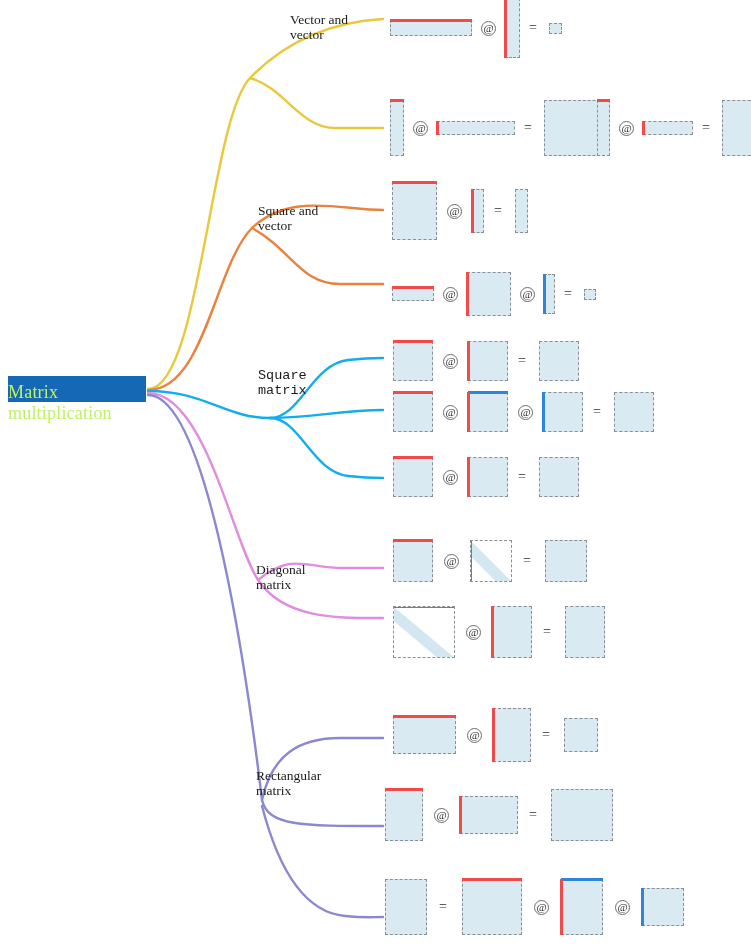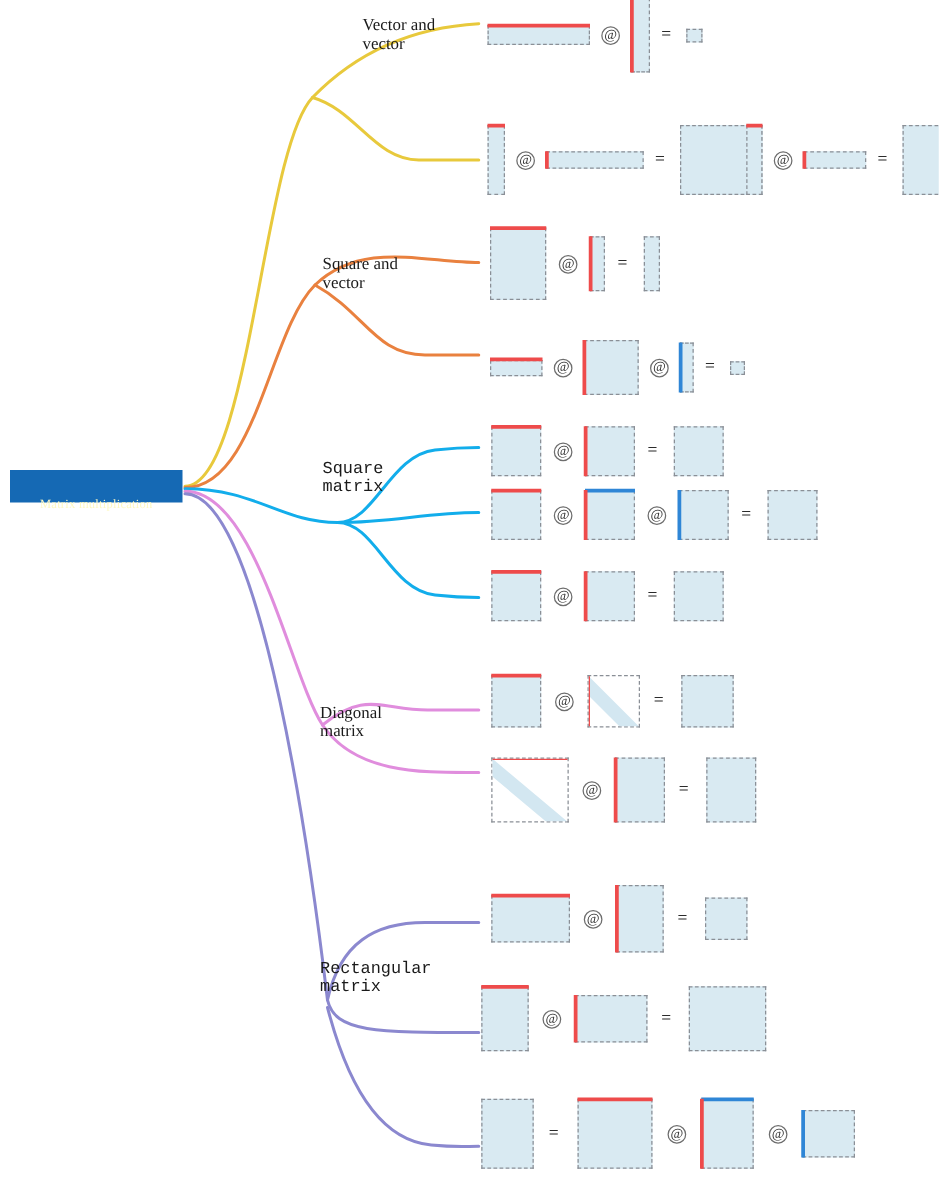--- a/index.html
+++ b/index.html
@@ -3,21 +3,21 @@
 <meta charset="utf-8">
 <style>
   html,body{margin:0;padding:0;background:#ffffff;}
   body{width:751px;height:946px;position:relative;overflow:hidden;
        font-family:"Liberation Serif","DejaVu Serif",serif;}
   #canvas{position:absolute;left:0;top:0;width:751px;height:946px;}
   #branches{position:absolute;left:0;top:0;width:751px;height:946px;pointer-events:none;}
 
   .root-node{position:absolute;left:8px;top:376px;width:138px;height:26px;
              background:#1569b4;display:flex;align-items:center;justify-content:center;}
-  .root-node span{color:#fef9c3;font-size:10px;letter-spacing:.2px;margin-top:28px;}
+  .root-node span{color:#bef264;font-size:18px;letter-spacing:.2px;margin-top:28px;}
 
   .branch-label{position:absolute;color:#1a1a1a;font-size:13.5px;line-height:15px;width:110px;}
 
   
   .shape{position:absolute;box-sizing:border-box;border:1.5px dashed #8a8f96;
          background:#d9eaf2;}
   .shape.empty{background:#ffffff;}
   .edge{position:absolute;}
   .op{position:absolute;font-size:14px;font-style:italic;color:#2b2b2b;}
   .eq{position:absolute;font-size:14px;color:#2b2b2b;font-style:normal;}
@@ -65,21 +65,21 @@
     <div>vector</div>
   </div>
   <div class="branch-label" style="left:258px;top:368px;font-family:Liberation Mono, monospace;">
     <div>Square</div>
     <div>matrix</div>
   </div>
   <div class="branch-label" style="left:256px;top:562px;">
     <div>Diagonal</div>
     <div>matrix</div>
   </div>
-  <div class="branch-label" style="left:256px;top:768px;font-family:Liberation Mono, monospace;">
+  <div class="branch-label" style="left:256px;top:768px;">
     <div>Rectangular</div>
     <div>matrix</div>
   </div>
 
   <div id="equations">
       <div>
         <div class="shape" style="left: 390px; width: 82px; height: 16px; top: 20px;">
           <div class="edge" style="left: -1.5px; top: -2.5px; width: 82px; height: 3px; background: rgb(238, 75, 75);"></div>
         </div>
         <div class="op" style="left: 481px; top: 21px; border: 1px solid rgb(109, 109, 109); border-radius: 50%; width: 13px; height: 13px; line-height: 12px; text-align: center; font-size: 11px;">@</div>

